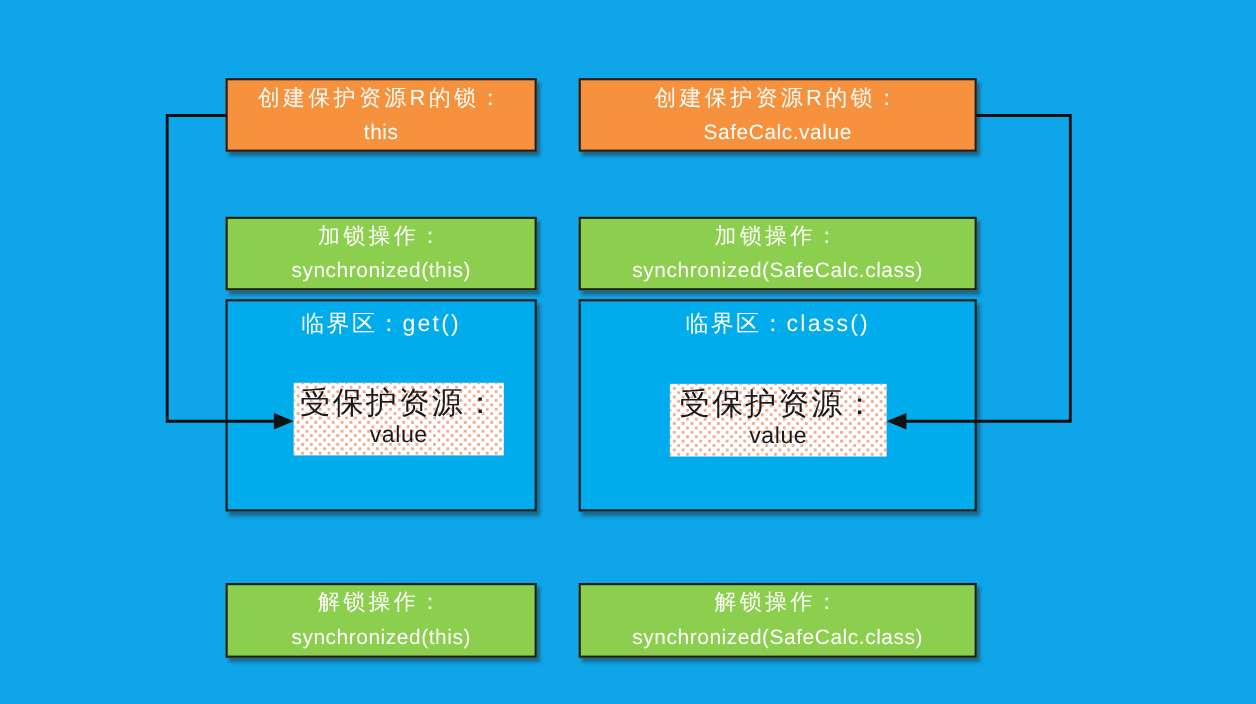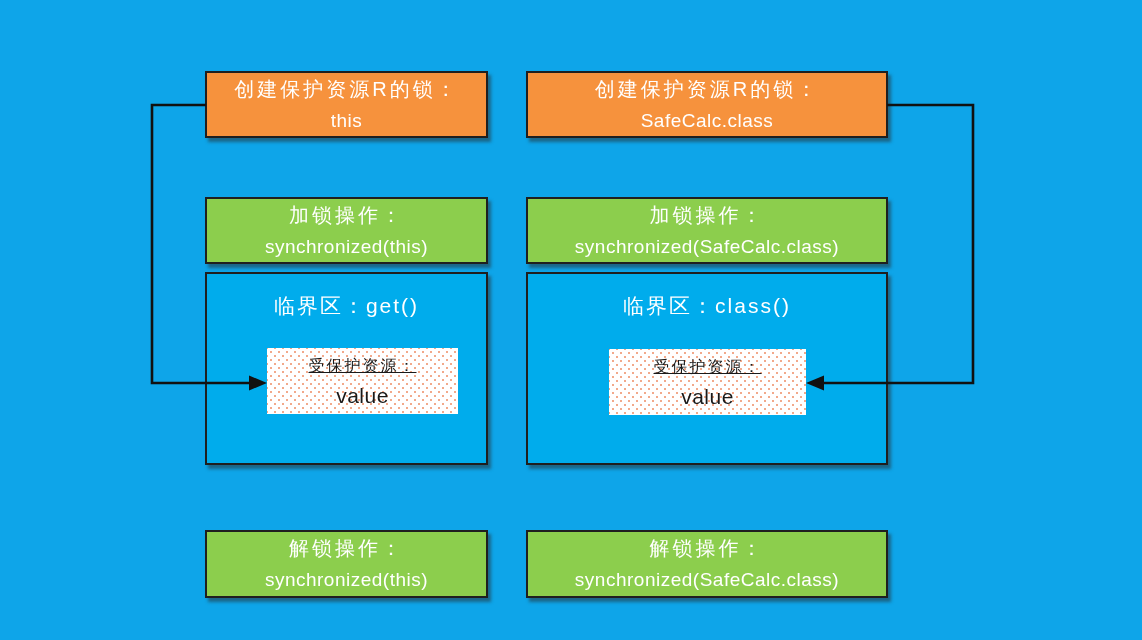--- a/index.html
+++ b/index.html
@@ -22,21 +22,21 @@
     box-shadow: 3px 4px 3px rgba(40,40,40,0.5);
     display: flex;
     flex-direction: column;
     align-items: center;
     justify-content: center;
     text-align: center;
     color: #ffffff;
   }
   .box.orange { background: #F6923D; }
   .box.green  { background: #8CCE4D; margin-top: 27px; }
-  .box.blue   { background: #00ACEC; justify-content: flex-start; padding-top: 17px; }
+  .box.blue   { background: #00ACEC; justify-content: flex-start; padding-top: 6px; }
 
   .cjk-line {
     font-size: 20px;
     letter-spacing: 3px;
     line-height: 31px;
     white-space: nowrap;
   }
   .code-line {
     font-size: 19px;
     letter-spacing: 0.5px;
@@ -58,21 +58,21 @@
     justify-content: center;
     text-align: center;
     color: #1a1a1a;
     background-color: #ffffff;
     background-image:
       radial-gradient(circle, #f2a98b 1.2px, rgba(0,0,0,0) 1.5px),
       radial-gradient(circle, #f2a98b 1.2px, rgba(0,0,0,0) 1.5px);
     background-size: 8px 8px;
     background-position: 0 0, 4px 4px;
   }
-  .resource-box .cjk-line { font-size: 16px; letter-spacing: 2px; line-height: 30px; text-decoration: underline; }
+  .resource-box .cjk-line { font-size: 28px; letter-spacing: 2px; line-height: 30px; }
   .resource-box .code-line { font-size: 21px; line-height: 30px; }
 
   
   #l-create  { left: 205px; top: 71px;  width: 283px; height: 67px; }
   #r-create  { left: 526px; top: 71px;  width: 362px; height: 67px; }
   #l-lock    { left: 205px; top: 170px; width: 283px; height: 67px; }
   #r-lock    { left: 526px; top: 170px; width: 362px; height: 67px; }
   #l-crit    { left: 205px; top: 272px; width: 283px; height: 193px; }
   #r-crit    { left: 526px; top: 272px; width: 362px; height: 193px; }
   #l-res     { left: 60px;  top: 74px;  width: 191px; height: 66px; }
@@ -111,21 +111,21 @@
     </div>
   </div>
 
   <div class="box green" id="l-unlock">
     <span class="cjk-line">解锁操作：</span>
     <span class="code-line">synchronized(this)</span>
   </div>
 
   <div class="box orange" id="r-create">
     <span class="cjk-line">创建保护资源R的锁：</span>
-    <span class="code-line">SafeCalc.class</span>
+    <span class="code-line">SafeCalc.value</span>
   </div>
 
   <div class="box green" id="r-lock">
     <span class="cjk-line">加锁操作：</span>
     <span class="code-line">synchronized(SafeCalc.class)</span>
   </div>
 
   <div class="box blue" id="r-crit">
     <span class="crit-title">临界区：class()</span>
     <div class="resource-box" id="r-res">

